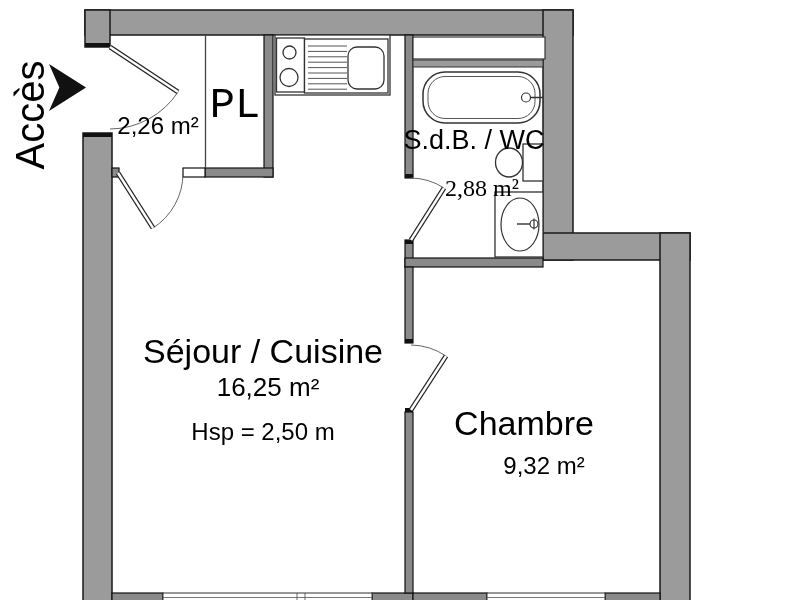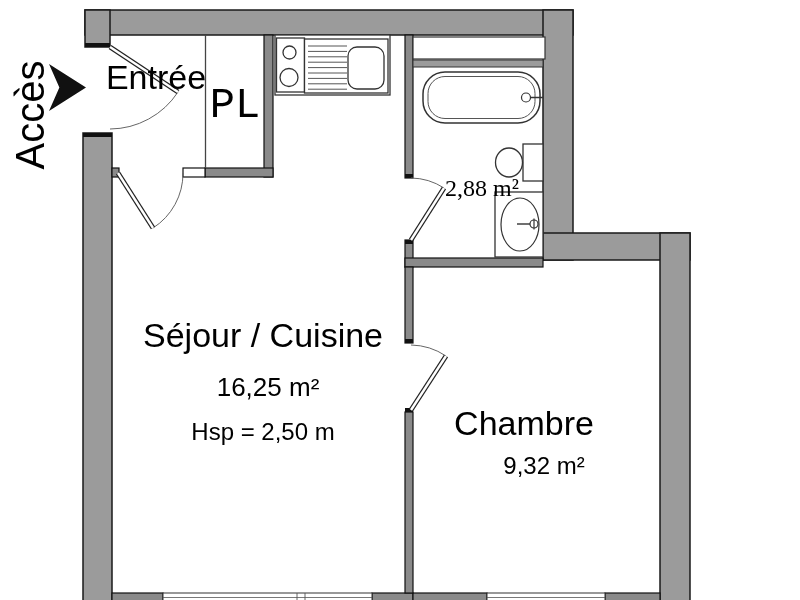--- a/index.html
+++ b/index.html
@@ -144,26 +144,27 @@
     <g>
       <path d="M 446 356 A 65 65 0 0 0 411 345" fill="none" stroke="#666" stroke-width="1"></path>
       <line x1="411" y1="410" x2="446" y2="356" stroke="#222" stroke-width="5"></line>
       <line x1="411" y1="410" x2="446" y2="356" stroke="#fff" stroke-width="2.4"></line>
     </g>
   </svg>
 
   <div class="label acces">Accès</div>
   <div class="acces-arrow"></div>
 
-  <div class="label room-name" style="left:90px;top:58px;width:132px;">Entrée</div>
+  <div class="label room-area" style="left:98px;top:112px;width:120px;">2,26 m²</div>
 
   <div class="label pl-name" style="left:200px;top:82px;width:70px;">PL</div>
 
+  <div class="label sdb-name" style="left:399px;top:125px;width:150px;">S.d.B. / WC</div>
   <div class="label room-area" style="left:422px;top:175px;width:120px;font-family:Liberation Serif, serif;">2,88 m²</div>
 
-  <div class="label room-name" style="left:143px;top:316px;width:240px;text-align:right;">Séjour / Cuisine</div>
+  <div class="label room-name" style="left:143px;top:332px;width:240px;text-align:right;">Séjour / Cuisine</div>
   <div class="label room-hsp" style="left:188px;top:372px;width:160px;font-size:26px;">16,25 m²</div>
   <div class="label room-hsp" style="left:163px;top:418px;width:200px;">Hsp = 2,50 m</div>
 
   <div class="label room-name" style="left:424px;top:404px;width:200px;">Chambre</div>
   <div class="label room-area" style="left:464px;top:452px;width:160px;">9,32 m²</div>
 
 </div>
 
 </body></html>

